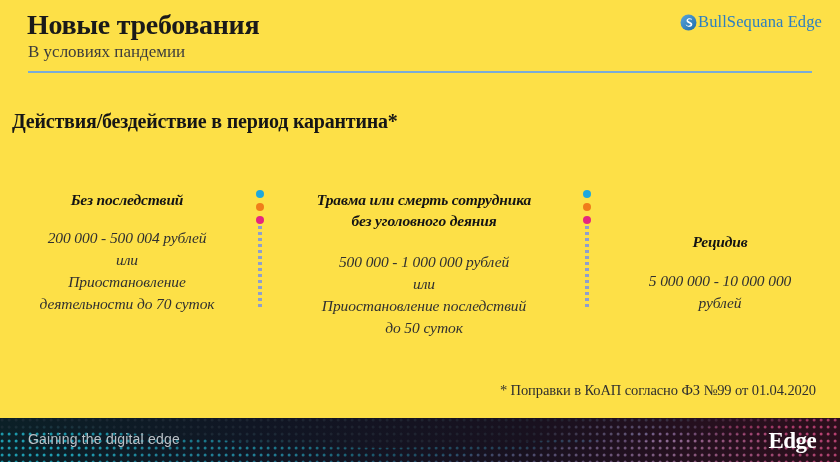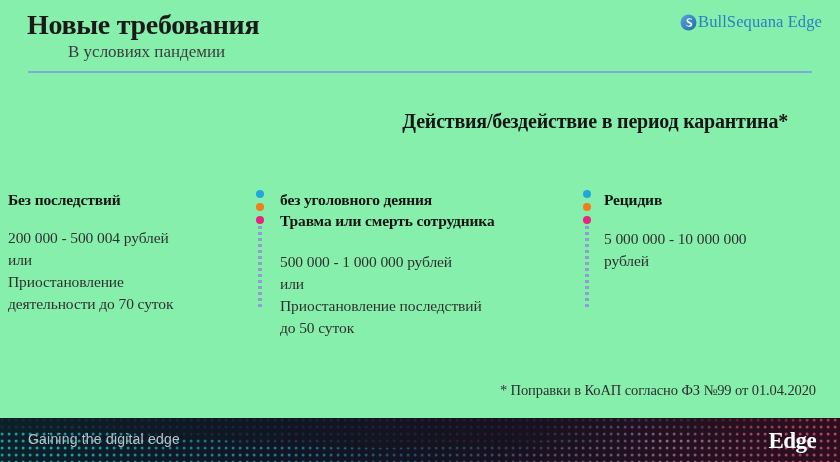--- a/index.html
+++ b/index.html
@@ -11,21 +11,21 @@
     height: 462px;
     overflow: hidden;
     background: #ffffff;
     font-family: "Liberation Serif", serif;
     -webkit-font-smoothing: antialiased;
   }
   .slide {
     position: relative;
     width: 840px;
     height: 462px;
-    background: #86efac;
+    background: #fde047;
     overflow: hidden;
   }
 
   
   .header {
     position: absolute;
     left: 0; top: 0;
     width: 840px;
     height: 74px;
   }
@@ -40,21 +40,20 @@
     white-space: nowrap;
   }
   .subtitle {
     position: absolute;
     left: 28px; top: 42px;
     font-family: "Liberation Serif", serif;
     font-weight: normal;
     font-size: 17px;
     color: #3c3c3c;
     white-space: nowrap;
-    margin-left: 40px;
   }
   .header-rule {
     position: absolute;
     left: 28px; top: 71px;
     width: 784px;
     height: 2px;
     background: #7aacd6;
   }
 
   
@@ -77,43 +76,45 @@
     color: #2d7fc1;
     letter-spacing: 0.1px;
     white-space: nowrap;
   }
 
   
   .main-heading {
     position: absolute;
     left: 0; top: 110px;
     width: 788px;
-    text-align: right;
+    text-align: left;
     font-family: "Liberation Serif", serif;
     font-weight: bold;
     font-size: 20px;
     color: #161616;
     letter-spacing: -0.2px;
+    padding-left: 12px;
   }
 
   
   .columns {
     position: absolute;
     left: 0; top: 190px;
     width: 840px;
     height: 160px;
   }
   .col {
     position: absolute;
     top: 0;
-    text-align: left;
+    text-align: center;
+    font-style: italic;
   }
   .col-1 { left: 8px;   width: 238px; }
   .col-2 { left: 280px; width: 288px; }
-  .col-3 { left: 604px; width: 232px; }
+  .col-3 { left: 604px; width: 232px; margin-top: 42px; }
 
   .col-title {
     font-family: "Liberation Serif", serif;
     font-weight: bold;
     font-size: 15.5px;
     color: #141414;
     line-height: 1.33;
     letter-spacing: -0.15px;
   }
   .col-body {
@@ -249,22 +250,22 @@
       <div class="col-body">
         <div>200 000 - 500 004 рублей</div>
         <div>или</div>
         <div>Приостановление</div>
         <div>деятельности до 70 суток</div>
       </div>
     </div>
 
     <div class="col col-2">
       <div class="col-title">
+        <div>Травма или смерть сотрудника</div>
         <div>без уголовного деяния</div>
-        <div>Травма или смерть сотрудника</div>
       </div>
       <div class="col-body">
         <div>500 000 - 1 000 000 рублей</div>
         <div>или</div>
         <div>Приостановление последствий</div>
         <div>до 50 суток</div>
       </div>
     </div>
 
     <div class="col col-3">

